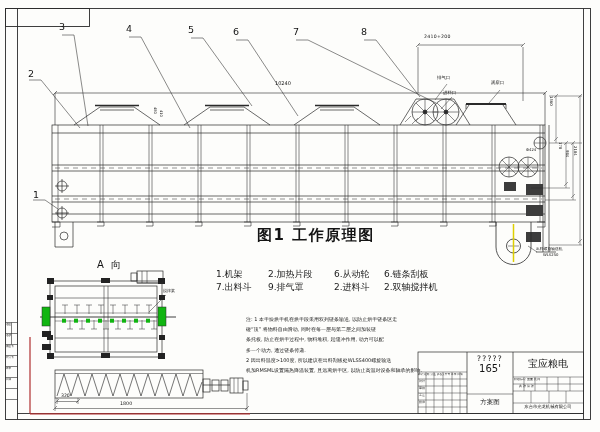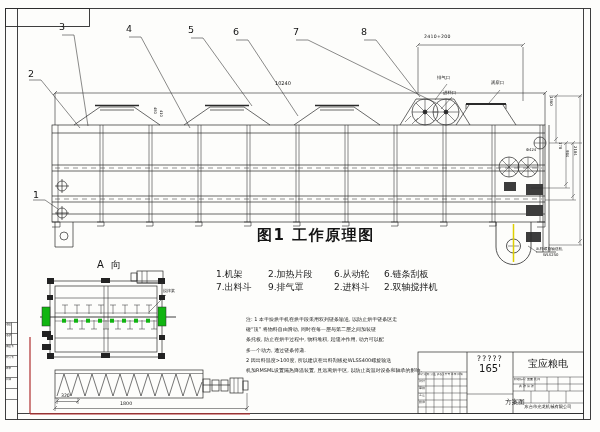--- a/index.html
+++ b/index.html
@@ -225,21 +225,21 @@
 <span class="t" style="left:437px;top:76px;font-size:4.4px">排气口</span>
 <span class="t" style="left:443px;top:91px;font-size:4.4px">进料口</span>
 <span class="t" style="left:491px;top:81px;font-size:4.4px">观察口</span>
 <span class="t" style="left:97px;top:260px;font-size:10px;letter-spacing:2px">A 向</span>
 <span class="t" style="left:163px;top:289px;font-size:4px">搅拌桨</span>
 <span class="t" style="left:536px;top:247px;font-size:3.8px">出料螺旋输送机</span>
 <span class="t" style="left:543px;top:253px;font-size:3.8px">WLS250</span>
 
 <span class="t ctr" style="left:467px;top:355px;width:46px;font-size:7.5px;letter-spacing:1.2px">?????</span>
 <span class="t ctr" style="left:467px;top:364px;width:46px;font-size:10px">165'</span>
-<span class="t ctr" style="left:492px;top:399px;width:46px;font-size:6.5px">方案图</span>
+<span class="t ctr" style="left:467px;top:399px;width:46px;font-size:6.5px">方案图</span>
 <span class="t ctr" style="left:513px;top:359px;width:70px;font-size:10px">宝应粮电</span>
 <span class="t ctr" style="left:513px;top:405px;width:70px;font-size:4.3px">东台市光龙机械有限公司</span>
 <span class="t clip" style="left:418px;top:373px;width:49px;font-size:2.7px">标记 处数 分区 更改文件号 签字 日期</span>
 <span class="t" style="left:419px;top:380px;font-size:3px">设计</span>
 <span class="t" style="left:419px;top:387px;font-size:3px">审核</span>
 <span class="t" style="left:419px;top:394px;font-size:3px">工艺</span>
 <span class="t" style="left:419px;top:401px;font-size:3px">批准</span>
 <span class="t clip" style="left:514px;top:378px;width:69px;font-size:3px">阶段标记 重量 比例</span>
 <span class="t" style="left:519px;top:385px;font-size:3px">共 张 第 张</span>
 

